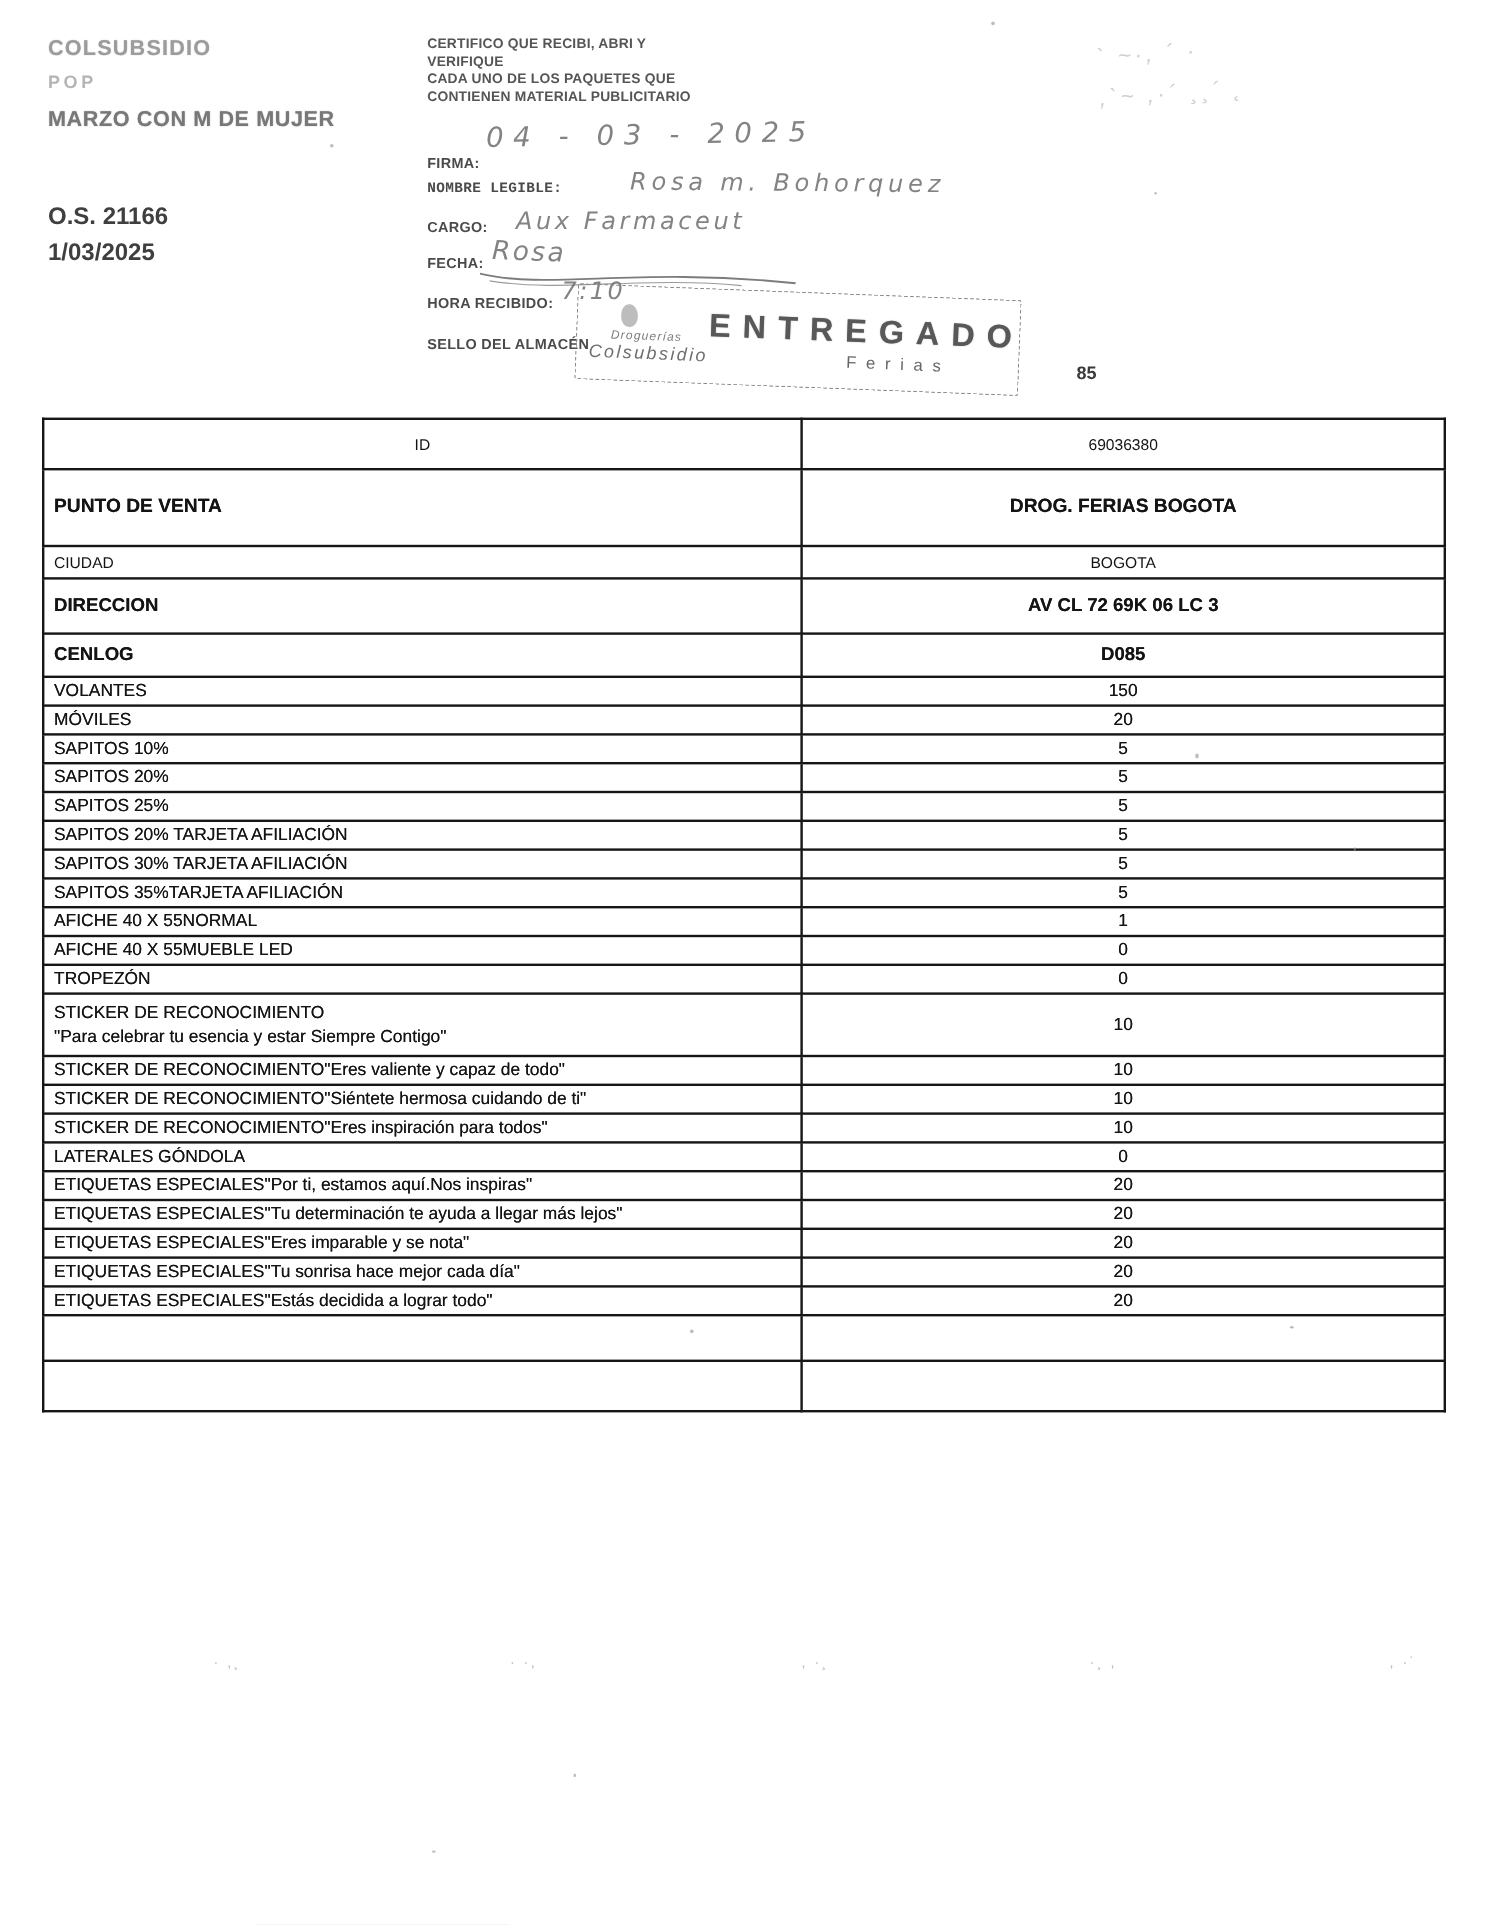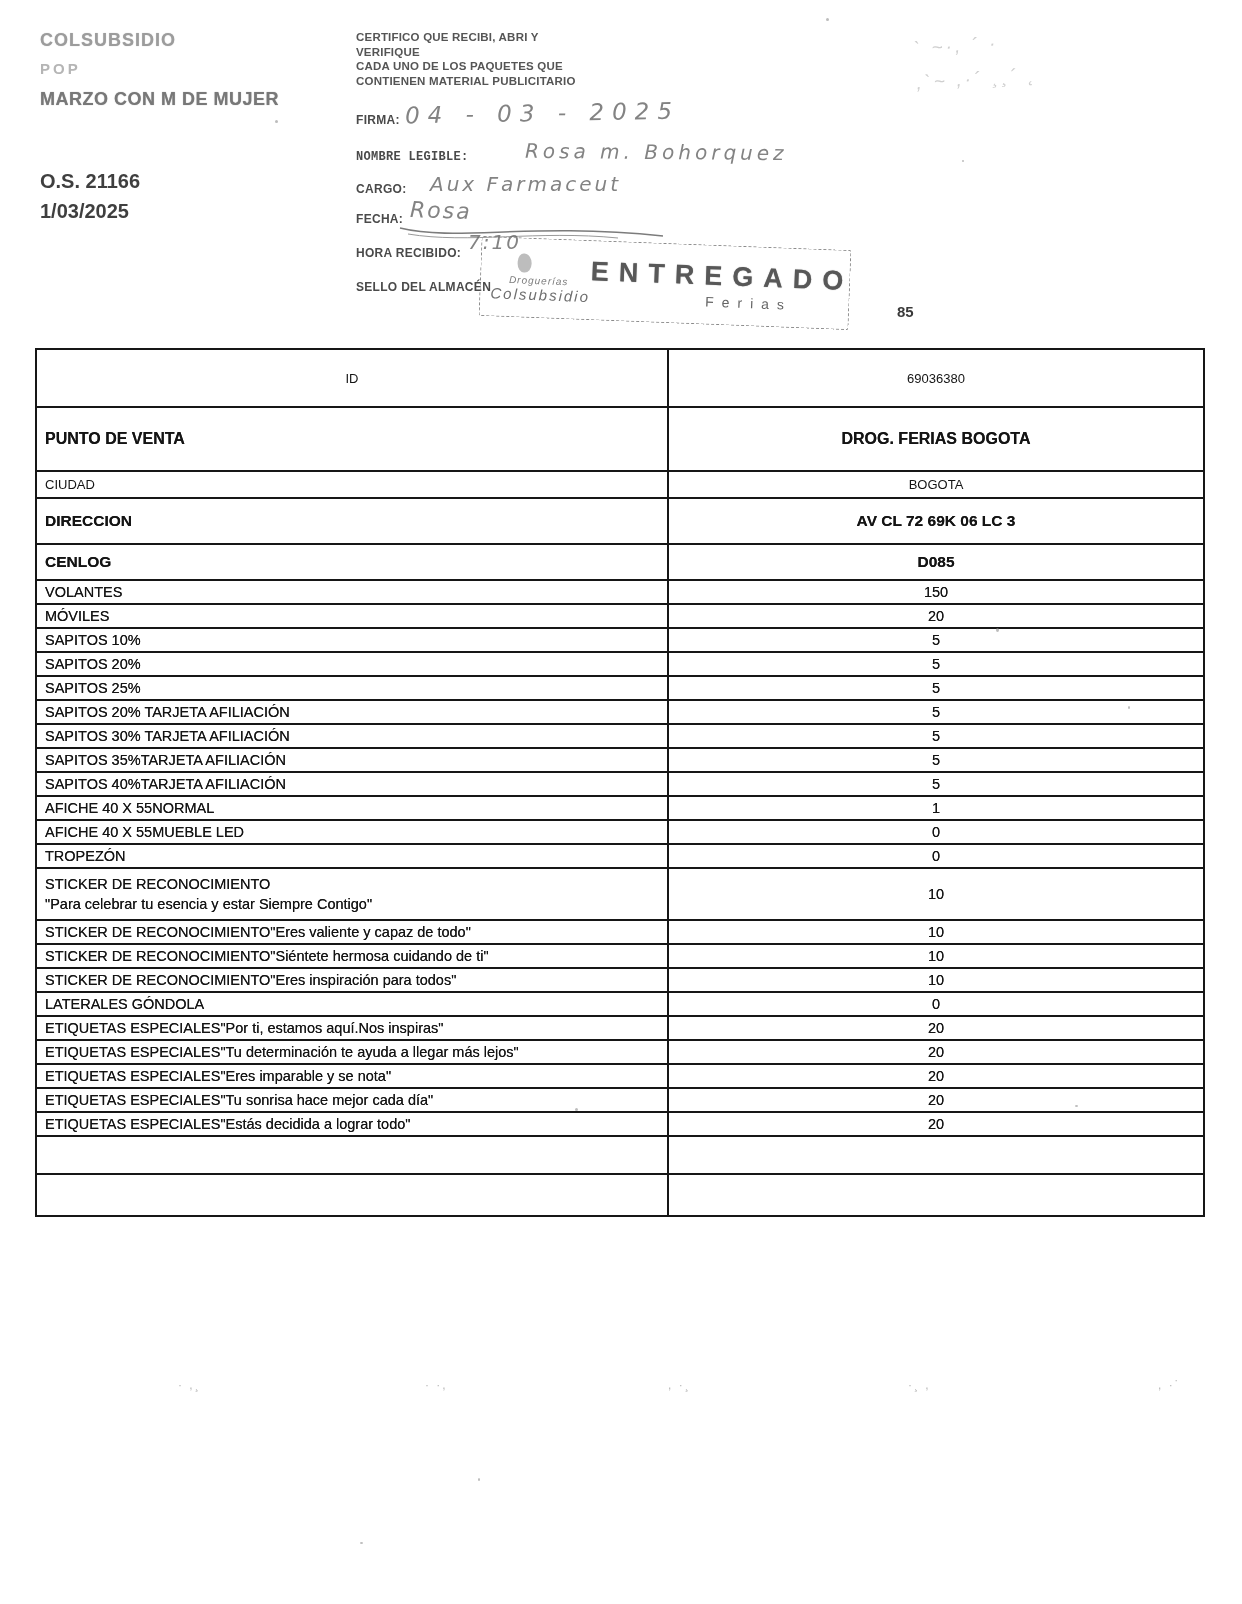--- a/index.html
+++ b/index.html
@@ -53,21 +53,21 @@
   }
   .pop-table td{
     border:2.5px solid #161616;
     padding:2px 8px;vertical-align:middle;
     font-size:14.5px;color:#141414;
     text-shadow:0 0 .5px #333;
     overflow:hidden;
   }
   .cell-label{text-align:left;}
   .cell-value{text-align:center;}
-  tr.row-id{height:58px;}      tr.row-id td{font-size:13px;text-shadow:none;}
+  tr.row-id{height:42px;}      tr.row-id td{font-size:13px;text-shadow:none;}
   tr.row-id .cell-label{text-align:center;}
   tr.row-pdv{height:64px;}     tr.row-pdv td{font-weight:bold;font-size:16px;}
   tr.row-ciudad{height:27px;}  tr.row-ciudad td{font-size:13px;text-shadow:none;}
   tr.row-dir{height:46px;}     tr.row-dir td{font-weight:bold;font-size:15.5px;margin-top:12px;}
   tr.row-cenlog{height:36px;}  tr.row-cenlog td{font-weight:bold;font-size:15.5px;}
   tr.row-std{height:24px;}
   tr.row-two{height:52px;}     tr.row-two .cell-label{white-space:pre-line;line-height:20px;}
   tr.row-empty{height:38px;}
   tr.row-empty2{height:42px;}
   
@@ -90,21 +90,21 @@
     <div class="os-date">1/03/2025</div>
   </div>
 
   <div class="cert">
     <div>CERTIFICO QUE RECIBI, ABRI Y</div>
     <div>VERIFIQUE</div>
     <div>CADA  UNO DE LOS PAQUETES QUE</div>
     <div>CONTIENEN MATERIAL PUBLICITARIO</div>
   </div>
 
-  <div class="flabel" style="left:356px;top:113px;">FIRMA:</div>
+  <div class="flabel" style="left:356px;top:129px;">FIRMA:</div>
   <div class="flabel" style="left:356px;top:150px;font-family:Liberation Mono, monospace;">NOMBRE LEGIBLE:</div>
   <div class="flabel" style="left:356px;top:182px;">CARGO:</div>
   <div class="flabel" style="left:356px;top:212px;">FECHA:</div>
   <div class="flabel" style="left:356px;top:246px;">HORA RECIBIDO:</div>
   <div class="flabel" style="left:356px;top:280px;">SELLO DEL ALMACÉN</div>
 
   <div class="hand hand-firma">04 - 03 - 2025</div>
   <div class="hand hand-nombre">Rosa m. Bohorquez</div>
   <div class="hand hand-cargo">Aux Farmaceut</div>
   <div class="hand hand-fecha">Rosa</div>
@@ -187,24 +187,20 @@
         </tr>
         <tr class="row-std">
           <td class="cell-label">SAPITOS 30% TARJETA AFILIACIÓN</td>
           <td class="cell-value">5</td>
         </tr>
         <tr class="row-std">
           <td class="cell-label">SAPITOS 35%TARJETA AFILIACIÓN</td>
           <td class="cell-value">5</td>
         </tr>
         <tr class="row-std">
-          <td class="cell-label">SAPITOS 40%TARJETA AFILIACIÓN</td>
-          <td class="cell-value">5</td>
-        </tr>
-        <tr class="row-std">
           <td class="cell-label">AFICHE 40 X 55NORMAL</td>
           <td class="cell-value">1</td>
         </tr>
         <tr class="row-std">
           <td class="cell-label">AFICHE 40 X 55MUEBLE LED</td>
           <td class="cell-value">0</td>
         </tr>
         <tr class="row-std">
           <td class="cell-label">TROPEZÓN</td>
           <td class="cell-value">0</td>

